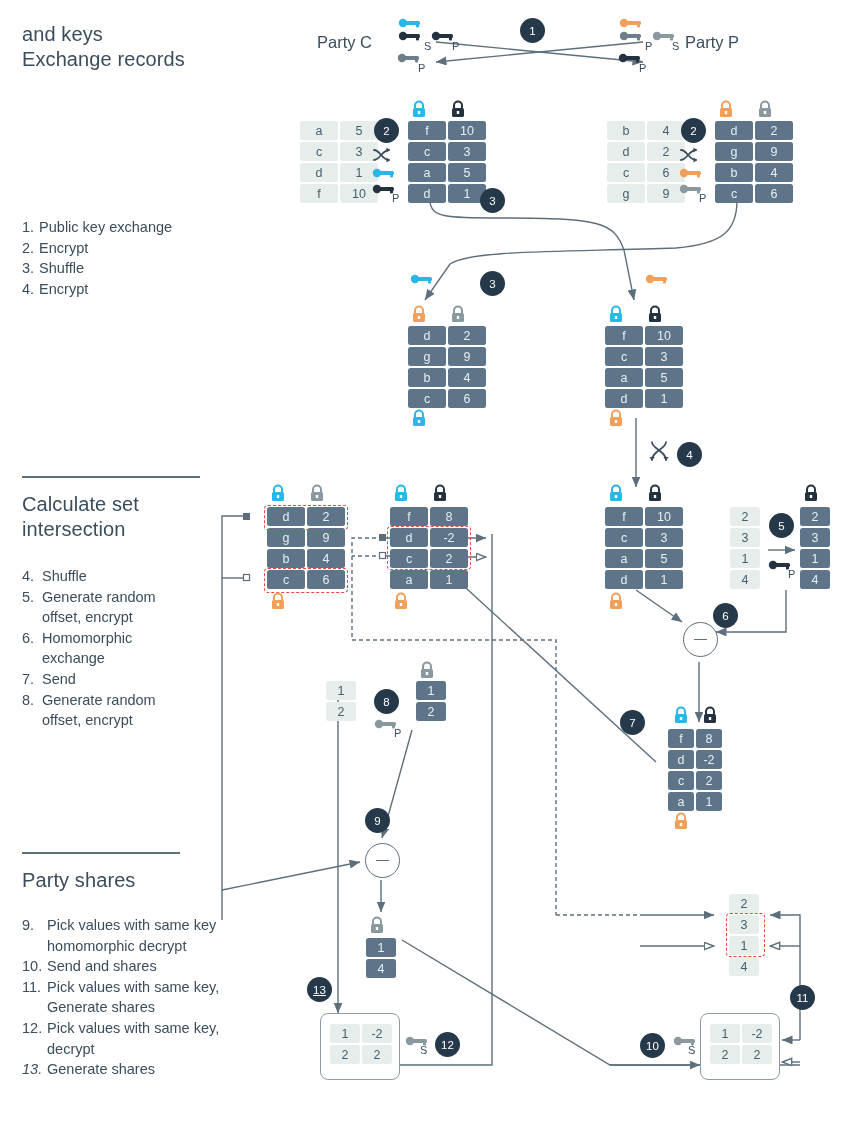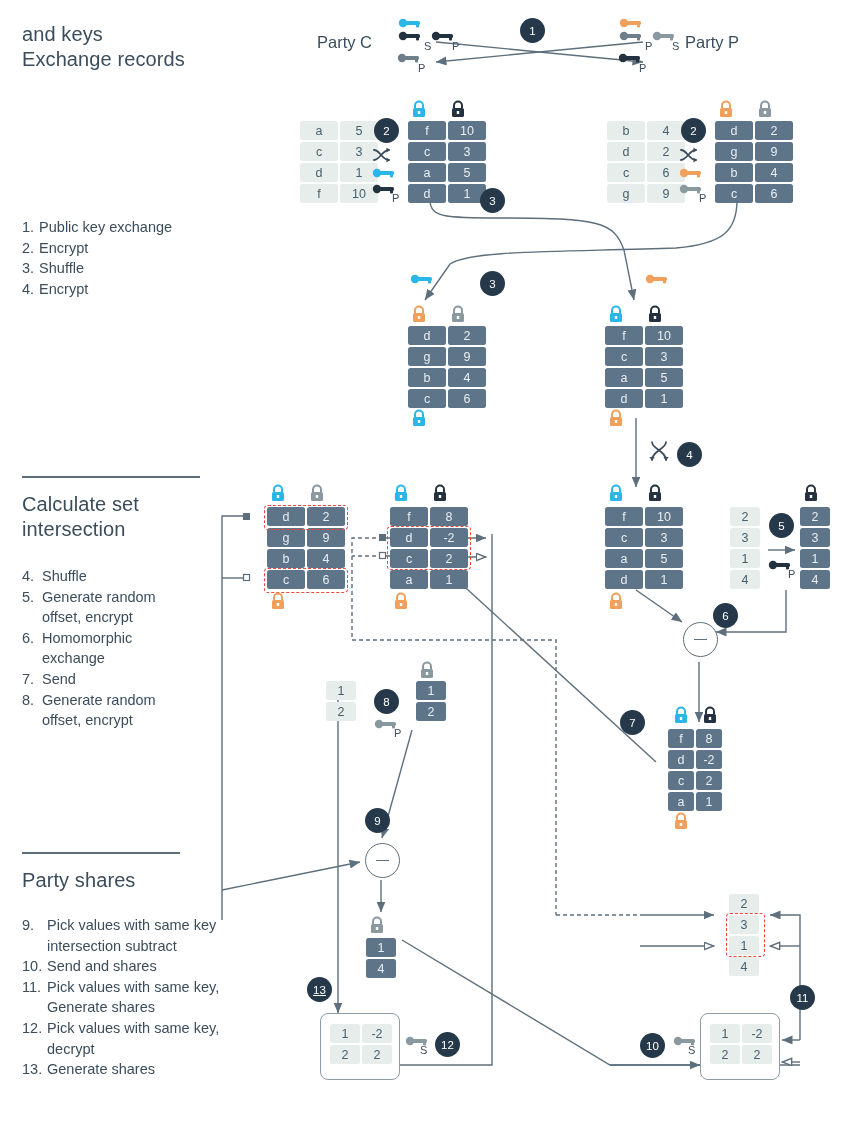--- a/index.html
+++ b/index.html
@@ -201,21 +201,21 @@
   <div class="abs sec-title" style="left:22px;top:868px;width:230px;">
     <div>Party shares</div>
   </div>
   <div class="abs steplist" style="left:22px;top:915px;width:270px;">
     <div class="li">
         <span class="num" style="width:25px;">9.</span>
         <span class="txt">Pick values with same key</span>
       </div>
     <div class="li">
         <span class="num" style="width:25px;"></span>
-        <span class="txt">intersection subtract</span>
+        <span class="txt">homomorphic decrypt</span>
       </div>
     <div class="li">
         <span class="num" style="width:25px;">10.</span>
         <span class="txt">Send and shares</span>
       </div>
     <div class="li">
         <span class="num" style="width:25px;">11.</span>
         <span class="txt">Pick values with same key,</span>
       </div>
     <div class="li">
@@ -224,21 +224,21 @@
       </div>
     <div class="li">
         <span class="num" style="width:25px;">12.</span>
         <span class="txt">Pick values with same key,</span>
       </div>
     <div class="li">
         <span class="num" style="width:25px;"></span>
         <span class="txt">decrypt</span>
       </div>
     <div class="li">
-        <span class="num" style="width:25px;">13.</span>
+        <span class="num" style="width:25px;font-style:italic;">13.</span>
         <span class="txt">Generate shares</span>
       </div>
   </div>
 
   <div class="abs party-label" style="left:317px;top:33px;">Party C</div>
   <div class="abs party-label" style="left:685px;top:33px;">Party P</div>
 
   <div class="ico" style="left:396px;top:17px;">
     <svg width="30" height="30" viewBox="0 0 30 30">
       <g fill="#29b6e8">

